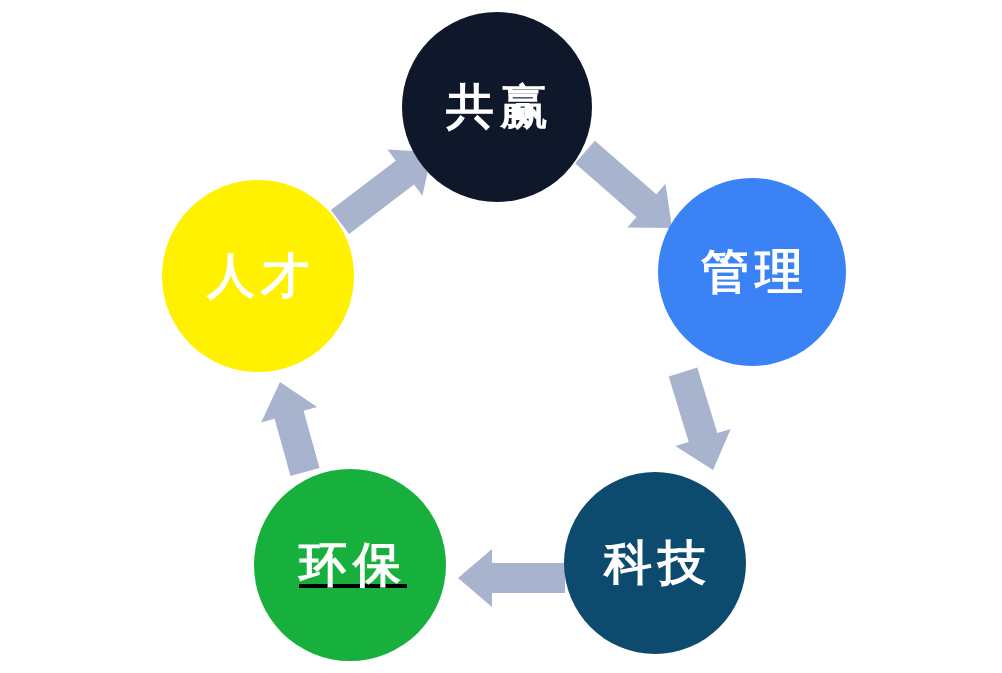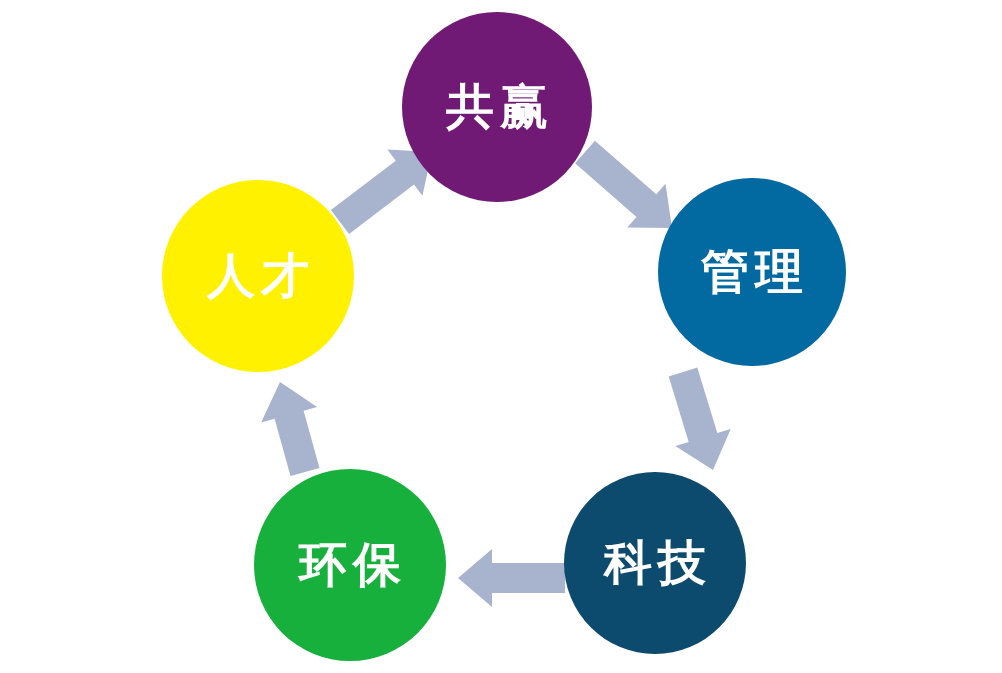--- a/index.html
+++ b/index.html
@@ -58,33 +58,33 @@
 
     <polygon points="594.9,140.7 656.3,194.3 665.5,183.8 672,228 627.3,227.4 636.5,216.9 575.1,163.3" fill="#A8B3CE"></polygon>
 
     <polygon points="697.3,367.6 717.3,433.1 730.7,429.0 713,470 675.3,446.0 688.7,441.9 668.7,376.4" fill="#A8B3CE"></polygon>
 
     <polygon points="565,593 492,593 492,607 458,578 492,549 492,563 565,563" fill="#A8B3CE"></polygon>
 
     <polygon points="290.5,476.0 274.6,418.8 261.1,422.6 280,382 317.1,407.0 303.6,410.8 319.5,468.0" fill="#A8B3CE"></polygon>
   </svg>
 
-  <div class="node node-win-win" style="background-color: #701a75; font-family: Liberation Mono, monospace;">
+  <div class="node node-win-win" style="background-color: #0f172a; font-family: Liberation Mono, monospace;">
     <span class="node-label">共赢</span>
   </div>
 
-  <div class="node node-management" style="background-color: #0369a1; align-items: center;">
+  <div class="node node-management" style="background-color: #3b82f6; align-items: center;">
     <span class="node-label">管理</span>
   </div>
 
   <div class="node node-technology" style="background-color: #0c4a6e;">
     <span class="node-label">科技</span>
   </div>
 
-  <div class="node node-environment" style="background-color: rgb(23, 176, 60);">
+  <div class="node node-environment" style="background-color: rgb(23, 176, 60); text-decoration: underline;">
     <span class="node-label">环保</span>
   </div>
 
   <div class="node node-talent" style="background-color: rgb(255, 241, 0);">
     <span class="node-label">人才</span>
   </div>
 
 </div>
 
 </body></html>

